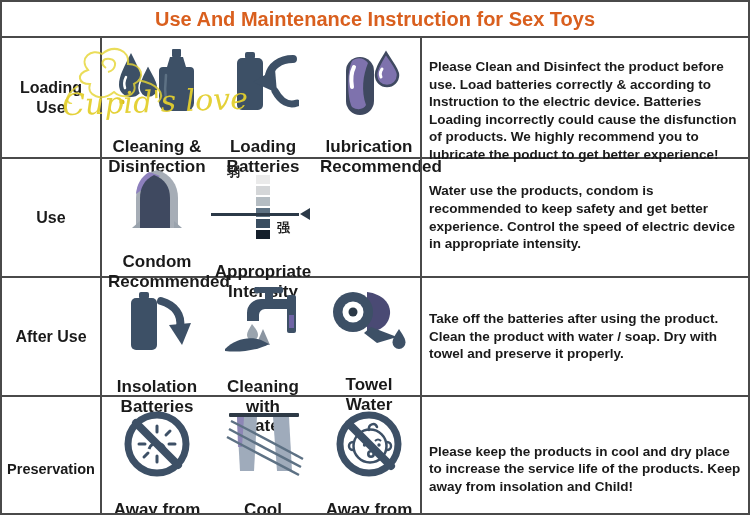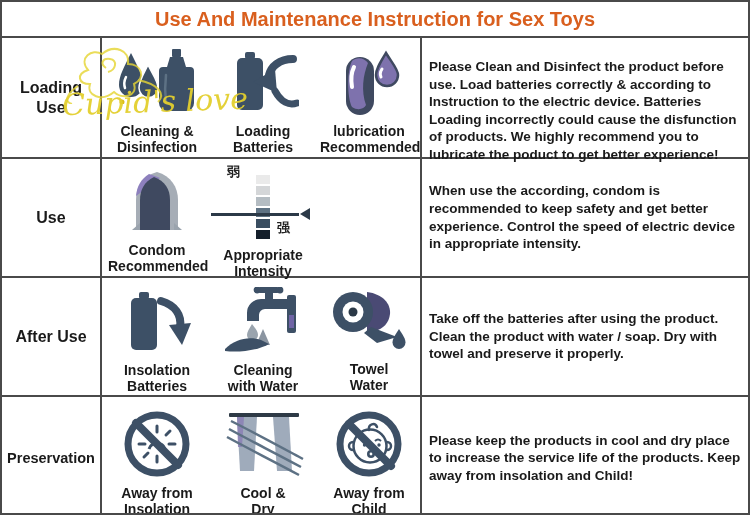--- a/index.html
+++ b/index.html
@@ -10,21 +10,21 @@
   .title{font-size:20px;font-weight:bold;color:#d95f1e;}
   .row{display:flex;border-bottom:2px solid #4a4a4a;box-sizing:border-box;flex:0 0 auto;}
   .row.r1{height:121px}.row.r2{height:119px}.row.r3{height:119px}
   .row.r4{flex:1 1 auto;border-bottom:none;}
   .label-cell{width:100px;flex:0 0 100px;border-right:2px solid #4a4a4a;display:flex;align-items:center;
         justify-content:center;text-align:center;font-weight:bold;font-size:16px;line-height:1.25;padding:2px;box-sizing:border-box;}
   .row.r4 .label-cell{font-size:14.5px;}
   .icon-cell{width:318px;flex:0 0 318px;display:flex;padding:4px 0 2px 2px;box-sizing:border-box;}
   .icon-item{width:106px;flex:0 0 106px;display:flex;flex-direction:column;align-items:center;justify-content:flex-start;padding-top:5px;box-sizing:border-box;}
   .art{height:76px;display:flex;align-items:center;justify-content:center;}
-  .caption{font-size:14px;font-weight:bold;text-align:center;line-height:1.15;max-width:98px;margin-top:3px;}
+  .caption{font-size:17px;font-weight:bold;text-align:center;line-height:1.15;max-width:98px;margin-top:18px;}
   .caption.w52{max-width:52px;} .caption.w72{max-width:72px;}
   .text-cell{flex:1 1 auto;border-left:2px solid #4a4a4a;box-sizing:border-box;display:flex;align-items:center;
         padding:4px 4px 4px 7px;font-weight:bold;font-size:13.5px;line-height:1.3;}
   .text-cell.top{align-items:flex-start;padding-top:20px;}
   
   .intensity{position:relative;width:104px;height:78px;}
   .cjk{position:absolute;font-size:13px;font-weight:bold;color:#222;font-family:"DejaVu Sans",sans-serif;}
   .weak{left:16px;top:-4px;} .strong{left:66px;top:52px;}
   .scale{position:absolute;left:45px;top:8px;display:flex;flex-direction:column;gap:2px;}
   .sq{width:14px;height:9px;}
@@ -121,21 +121,21 @@
                 <div class="sq sq6"></div>
             </div>
             <div class="pline"></div>
             <div class="parrow"></div>
             <span class="cjk strong">强</span>
           </div>
         </div>
         <div class="caption">Appropriate Intensity</div>
       </div>
     </div>
-    <div class="text-cell">When use the according, condom is recommended to keep safety and get better experience. Control the speed of electric device in appropriate intensity.</div>
+    <div class="text-cell">Water use the products, condom is recommended to keep safety and get better experience. Control the speed of electric device in appropriate intensity.</div>
   </div>
 
   <div class="row r3">
     <div class="label-cell">After Use</div>
     <div class="icon-cell">
       <div class="icon-item">
         <div class="art">
           <svg width="72" height="72" viewBox="0 0 72 72">
             <rect x="18" y="5" width="10" height="7" rx="2" fill="#3d5066"></rect>
             <rect x="10" y="11" width="26" height="52" rx="5" fill="#3d5066"></rect>

